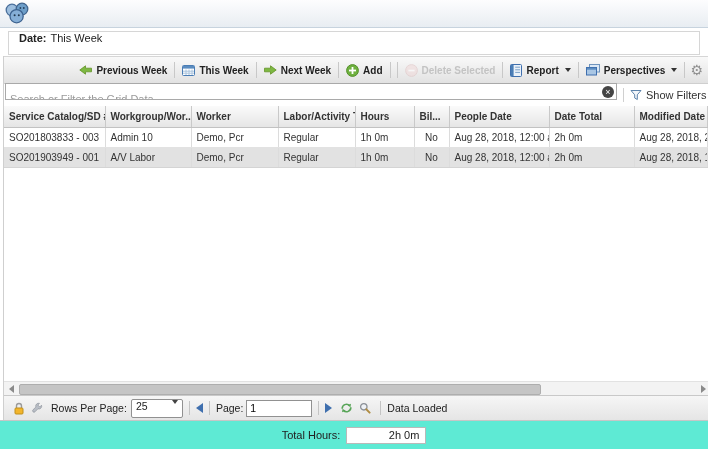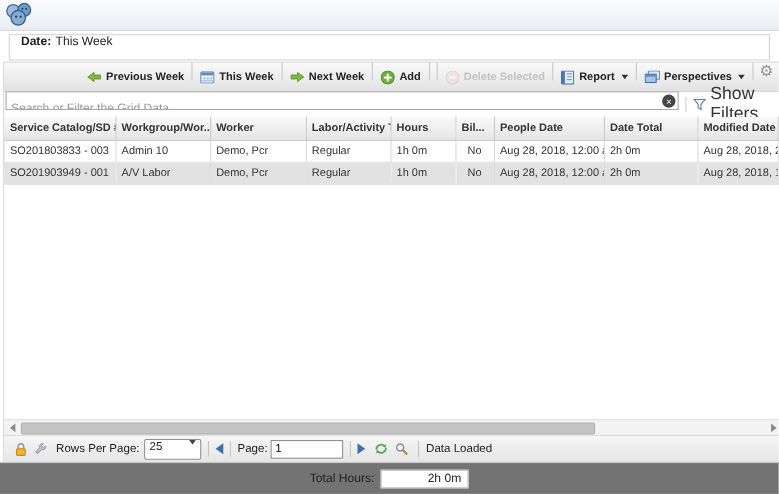--- a/index.html
+++ b/index.html
@@ -27,21 +27,21 @@
   .grid-panel{
     position:absolute;left:3px;right:0;top:56px;height:364px;
     border-left:1px solid #cfcfcf;box-sizing:border-box;
     display:flex;flex-direction:column;background:#fff;
   }
   
   .toolbar{
     height:28px;flex:0 0 28px;
     background:linear-gradient(#f9f9f9,#e2e2e2);
     border-top:1px solid #d6d6d6;border-bottom:1px solid #cfcfcf;
-    display:flex;justify-content:flex-end;
+    display:flex;align-items:center;justify-content:flex-end;
     padding-right:5px;box-sizing:border-box;white-space:nowrap;
   }
   .tb-btn{
     display:inline-flex;align-items:center;gap:4px;
     font-size:10px;font-weight:bold;color:#222;padding:2px 4px;cursor:pointer;
   }
   .tb-btn.disabled{color:#c3c3c3;cursor:default;}
   .tb-btn.disabled svg{opacity:.55;}
   .caret{width:0;height:0;border-left:3.5px solid transparent;border-right:3.5px solid transparent;border-top:4px solid #333;margin-left:2px;}
   .vsep{width:1px;height:16px;background:#c8c8c8;margin:0 3px;flex:0 0 1px;}
@@ -55,21 +55,21 @@
   .search-input{
     width:100%;height:17px;box-sizing:border-box;border:1px solid #a9a9a9;
     font-family:"Liberation Sans",sans-serif;font-size:11px;color:#333;padding:14px 18px 0 4px;
   }
   .search-input::placeholder{color:#9a9a9a;opacity:1;}
   .clear-btn{
     position:absolute;right:3px;top:3px;width:12px;height:12px;border-radius:50%;
     background:#454545;color:#fff;font-size:9px;line-height:12px;text-align:center;cursor:pointer;
   }
   .sep-light{width:1px;height:14px;background:#d0d0d0;margin:0 6px;}
-  .show-filters{display:flex;align-items:center;gap:4px;font-size:16px;color:#333;cursor:pointer;}
+  .show-filters{display:flex;align-items:center;gap:4px;font-size:11px;color:#333;cursor:pointer;}
   
   table.grid{border-collapse:collapse;table-layout:fixed;width:100%;flex:0 0 auto;}
   table.grid th{
     height:21px;background:linear-gradient(#fafafa,#e5e5e5);
     border-bottom:1px solid #c2c2c2;border-right:1px solid #c9c9c9;
     font-size:10px;font-weight:bold;color:#333;text-align:left;
     padding:0 5px;white-space:nowrap;overflow:hidden;box-sizing:border-box;cursor:pointer;
   }
   table.grid td{
     height:20px;font-size:10px;color:#333;padding:0 5px;white-space:nowrap;overflow:hidden;
@@ -103,21 +103,21 @@
   .page-input{
     width:58px;height:15px;border:1px solid #919191;font-family:"Liberation Sans",sans-serif;
     font-size:10.5px;padding:0 3px;margin-left:3px;
   }
   .pg-prev{width:0;height:0;border-top:5px solid transparent;border-bottom:5px solid transparent;border-right:7px solid #3f6fae;cursor:pointer;}
   .pg-next{width:0;height:0;border-top:5px solid transparent;border-bottom:5px solid transparent;border-left:7px solid #3f6fae;cursor:pointer;}
   .psep{width:1px;height:14px;background:#c4c4c4;margin:0 6px;}
   .icon-btn{display:inline-flex;align-items:center;cursor:pointer;margin:0 3px;}
   
   .totals{
-    position:absolute;left:0;right:0;bottom:0;height:29px;background:#737373;
+    position:absolute;left:0;right:0;bottom:0;height:29px;background:#5eead4;
     border-top:1px solid #c6c6c6;display:flex;align-items:center;justify-content:center;
     font-size:11px;color:#222;box-sizing:border-box;
   }
   .total-field{
     width:80px;height:17px;background:#fff;border:1px solid #b9b9b9;margin-left:6px;
     display:flex;align-items:center;justify-content:flex-end;padding-right:6px;box-sizing:border-box;
     font-size:11px;color:#222;
   }
   svg{display:block;}
 </style>

